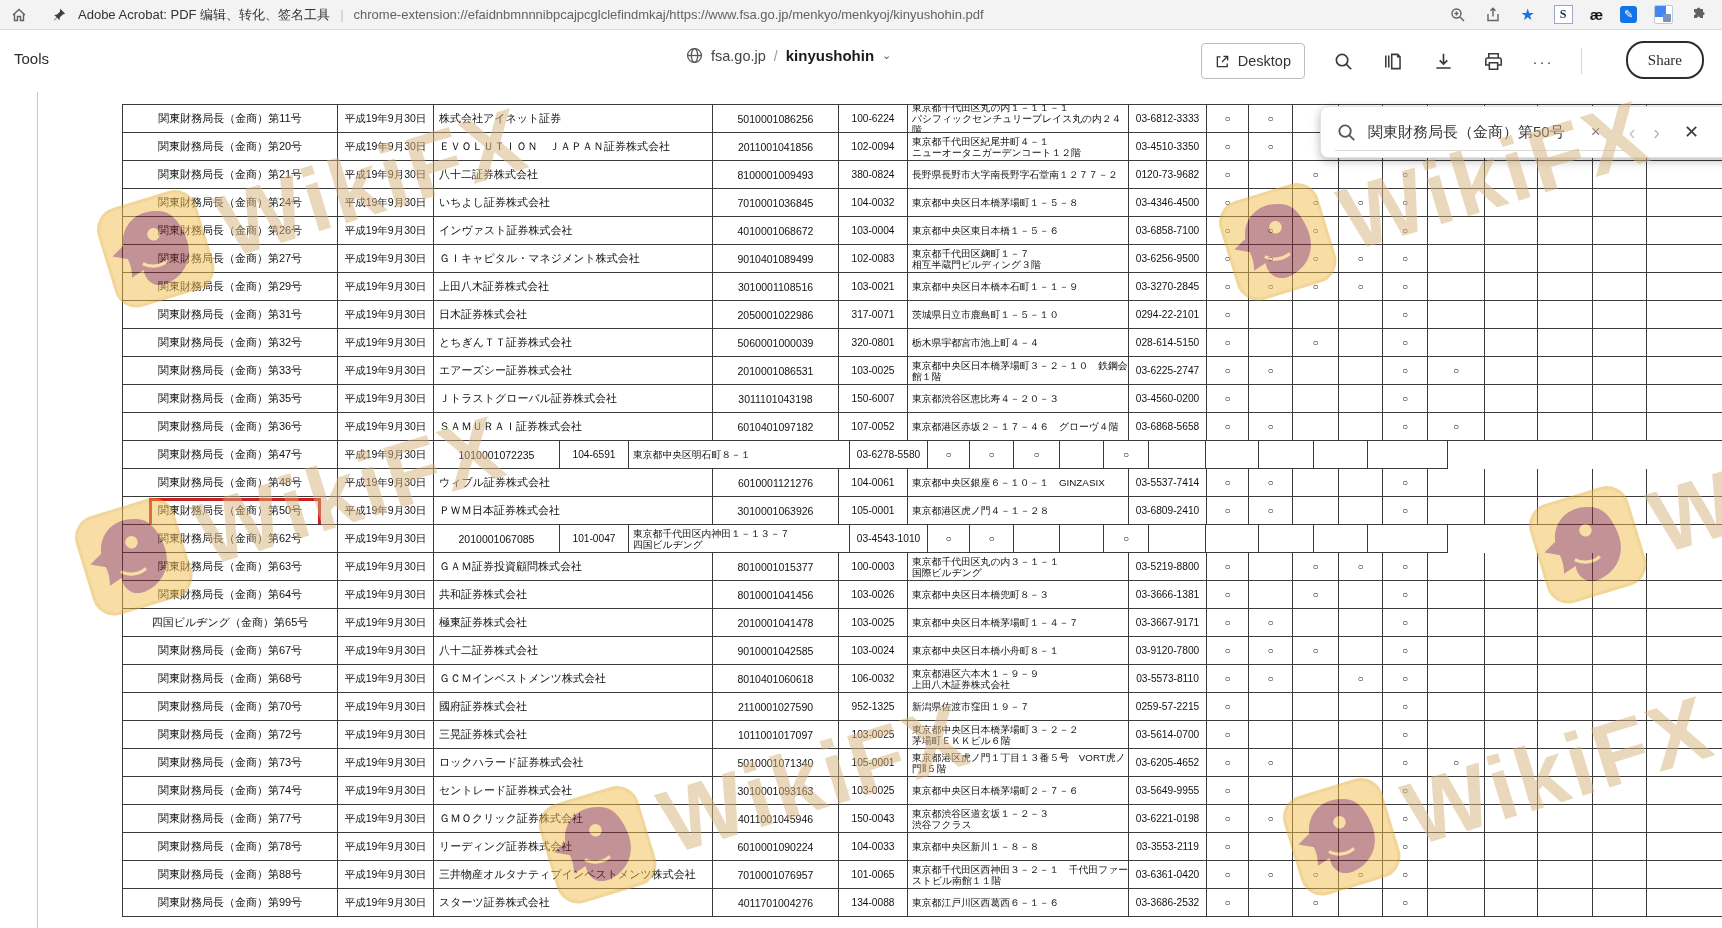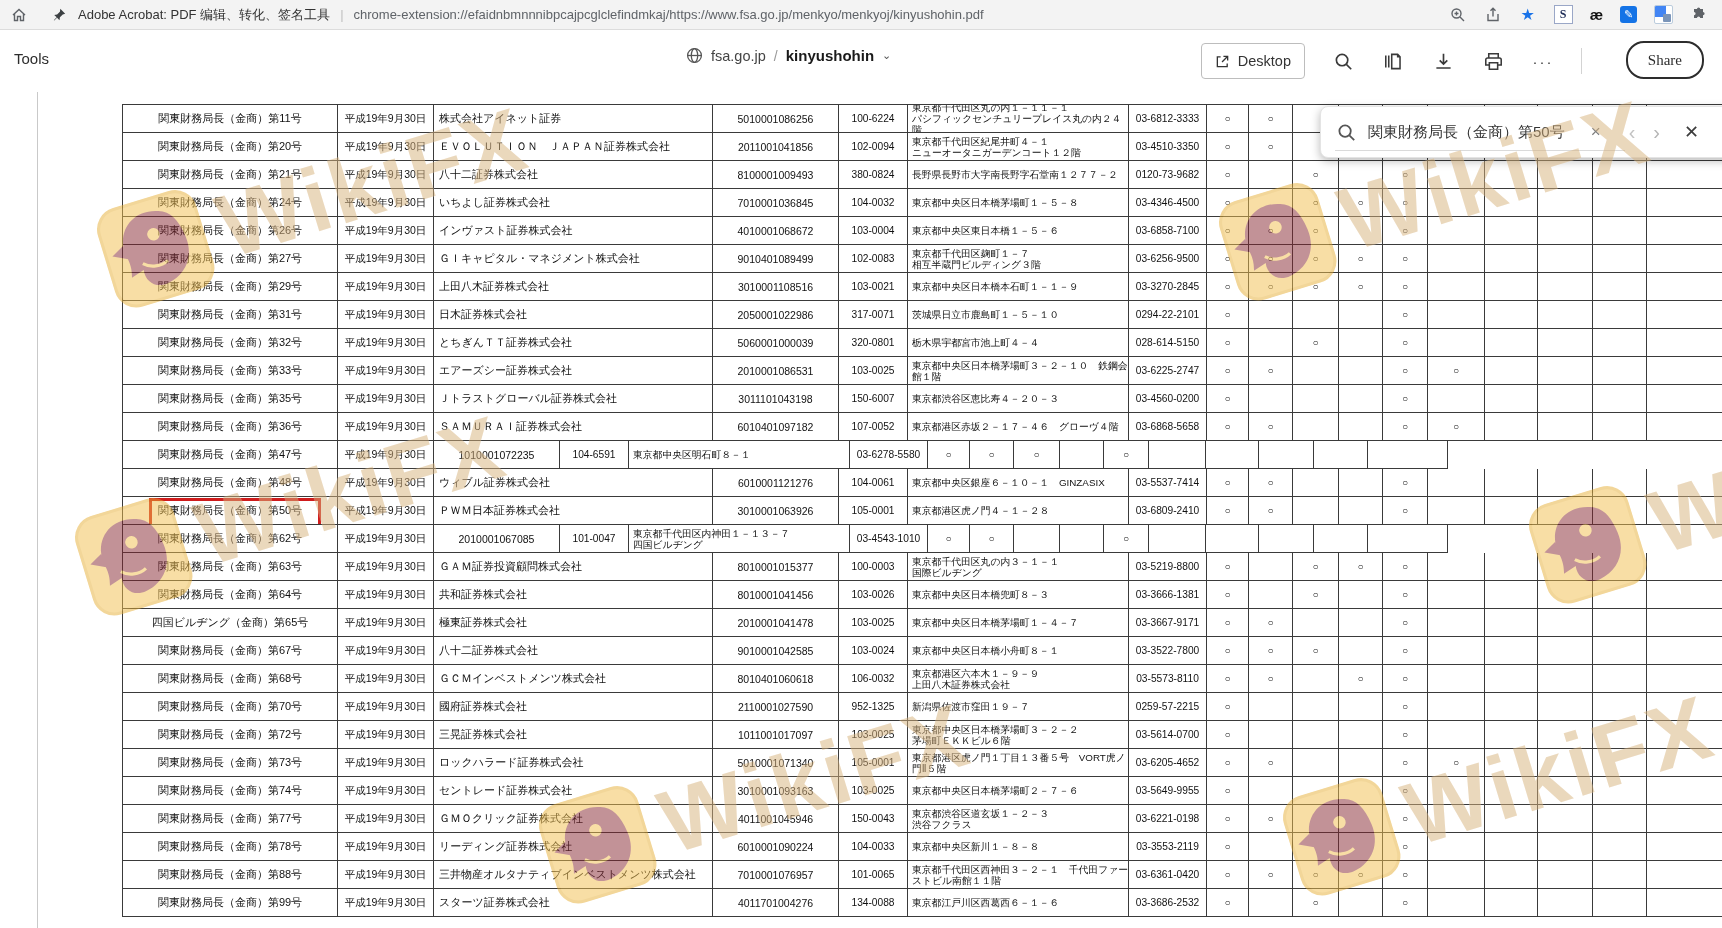--- a/index.html
+++ b/index.html
@@ -662,21 +662,21 @@
           </div>
           <div class="td c-date">平成19年9月30日</div>
           <div class="td c-name">八十二証券株式会社</div>
           <div class="td c-corp">9010001042585</div>
           <div class="td c-postal">103-0024</div>
           <div class="td c-addr">
             <div>
               <div class="al">東京都中央区日本橋小舟町８－１</div>
             </div>
           </div>
-          <div class="td c-phone">03-3522-7800</div>
+          <div class="td c-phone">03-9120-7800</div>
           <div class="td cc" style="width: 42px;">○</div>
           <div class="td cc" style="width: 44px;">○</div>
           <div class="td cc" style="width: 46px;">○</div>
           <div class="td cc" style="width: 44px;"></div>
           <div class="td cc" style="width: 45px;">○</div>
           <div class="td cc" style="width: 57px;"></div>
           <div class="td cc" style="width: 53px;"></div>
           <div class="td cc" style="width: 55px;"></div>
           <div class="td cc" style="width: 54px;"></div>
           <div class="td cc" style="width: 80px;"></div>

